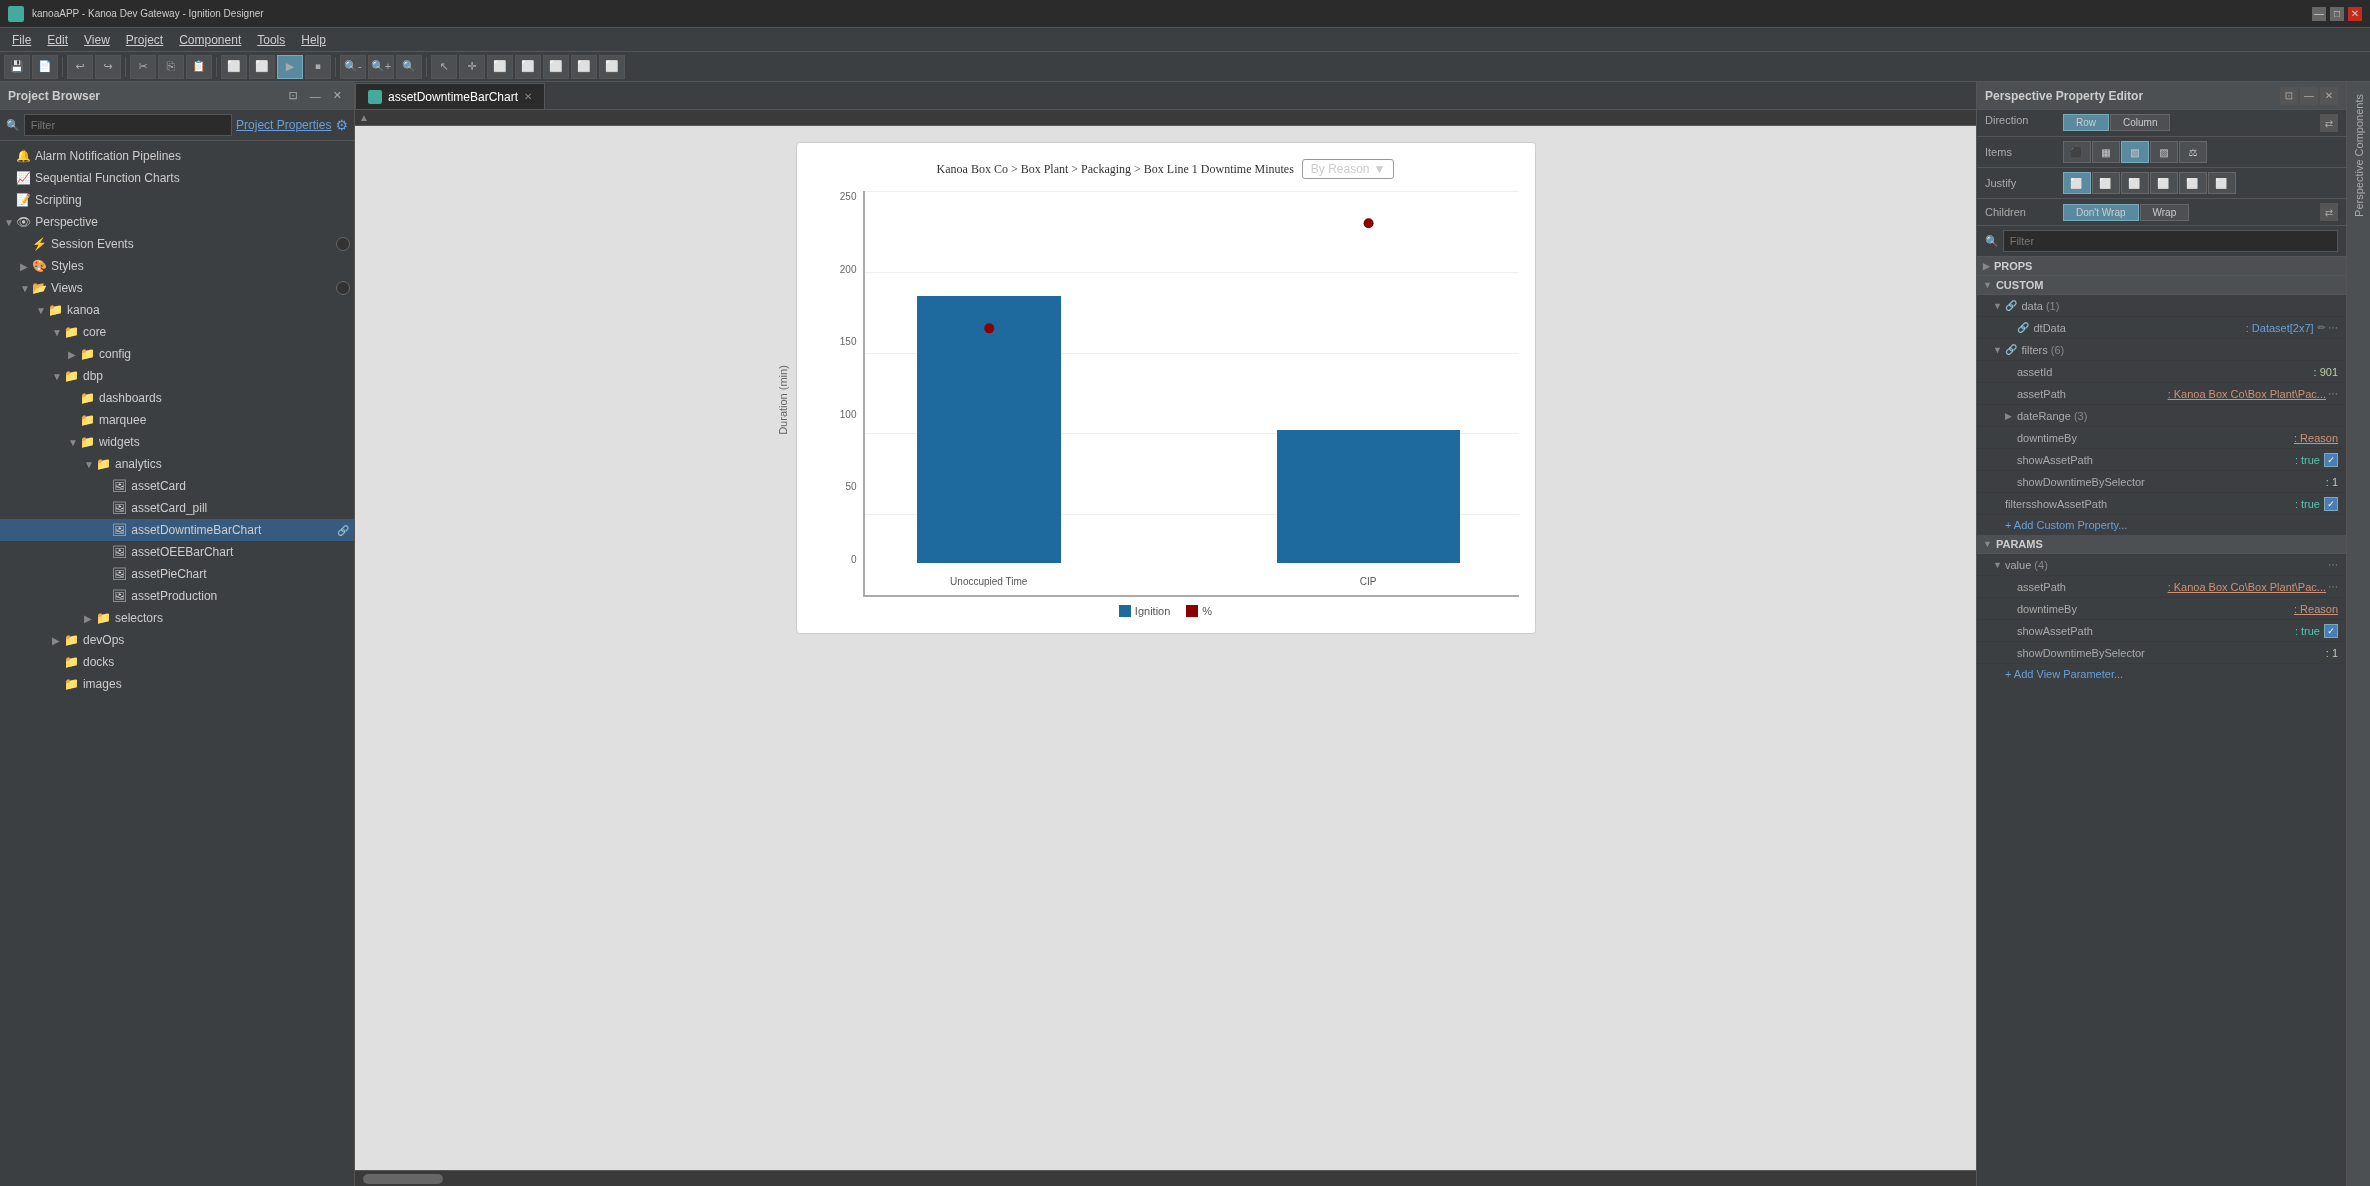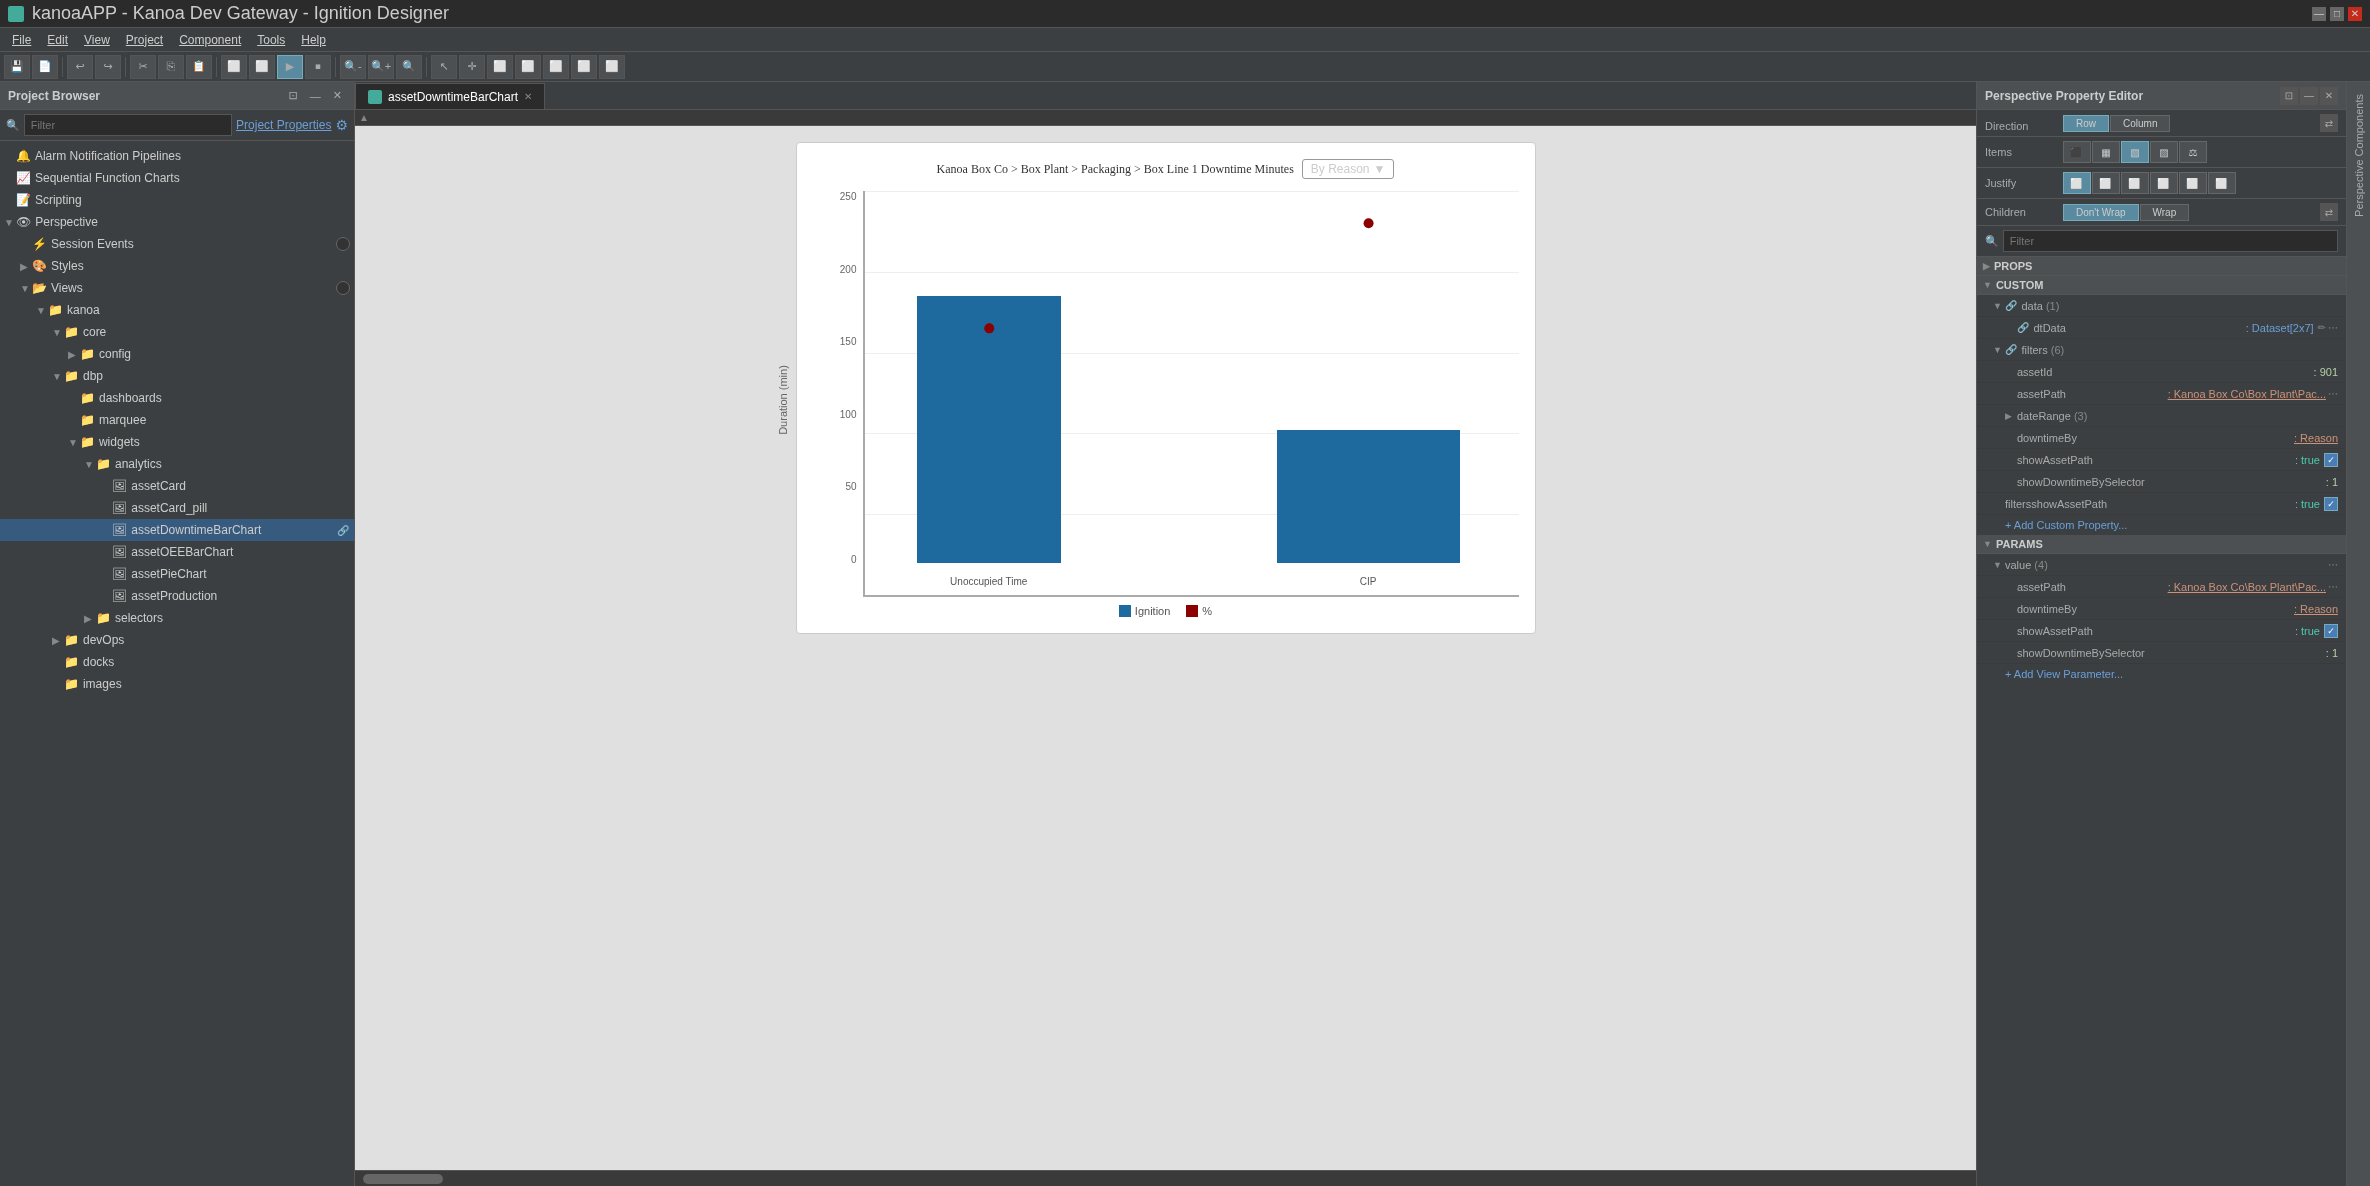--- a/index.html
+++ b/index.html
@@ -10,21 +10,21 @@
       background: #2b2b2b;
       color: #ccc;
       height: 28px;
       display: flex;
       align-items: center;
       padding: 0 8px;
       gap: 8px;
       border-bottom: 1px solid #555;
     }
     .title-bar-icon { width: 16px; height: 16px; background: #4a9; border-radius: 2px; }
-    .title-bar-title { flex: 1; font-size: 18px; }
+    .title-bar-title { flex: 1; font-size: 10px; }
     .title-bar-controls { display: flex; gap: 4px; }
     .title-bar-btn { width: 14px; height: 14px; border: none; background: #666; color: #ccc; cursor: pointer; font-size: 10px; display: flex; align-items: center; justify-content: center; }
 
     
     .menu-bar {
       background: #3c3f41;
       height: 24px;
       display: flex;
       align-items: center;
       padding: 0 4px;
@@ -179,21 +179,21 @@
       align-items: center;
       padding: 0 8px;
       border-bottom: 1px solid #555;
       gap: 4px;
     }
     .right-panel-title { flex: 1; font-weight: bold; font-size: 12px; }
     .right-panel-controls { display: flex; gap: 2px; }
     .icon-btn { width: 18px; height: 18px; background: #555; border: none; color: #aaa; cursor: pointer; display: flex; align-items: center; justify-content: center; font-size: 10px; }
     .direction-row {
       display: flex;
-      align-items: flex-end;
+      align-items: flex-start;
       padding: 4px 8px;
       gap: 8px;
       border-bottom: 1px solid #555;
     }
     .prop-label { width: 70px; color: #aaa; font-size: 11px; }
     .btn-group { display: flex; gap: 1px; }
     .seg-btn {
       padding: 2px 12px;
       background: #4c5052;
       border: 1px solid #666;

